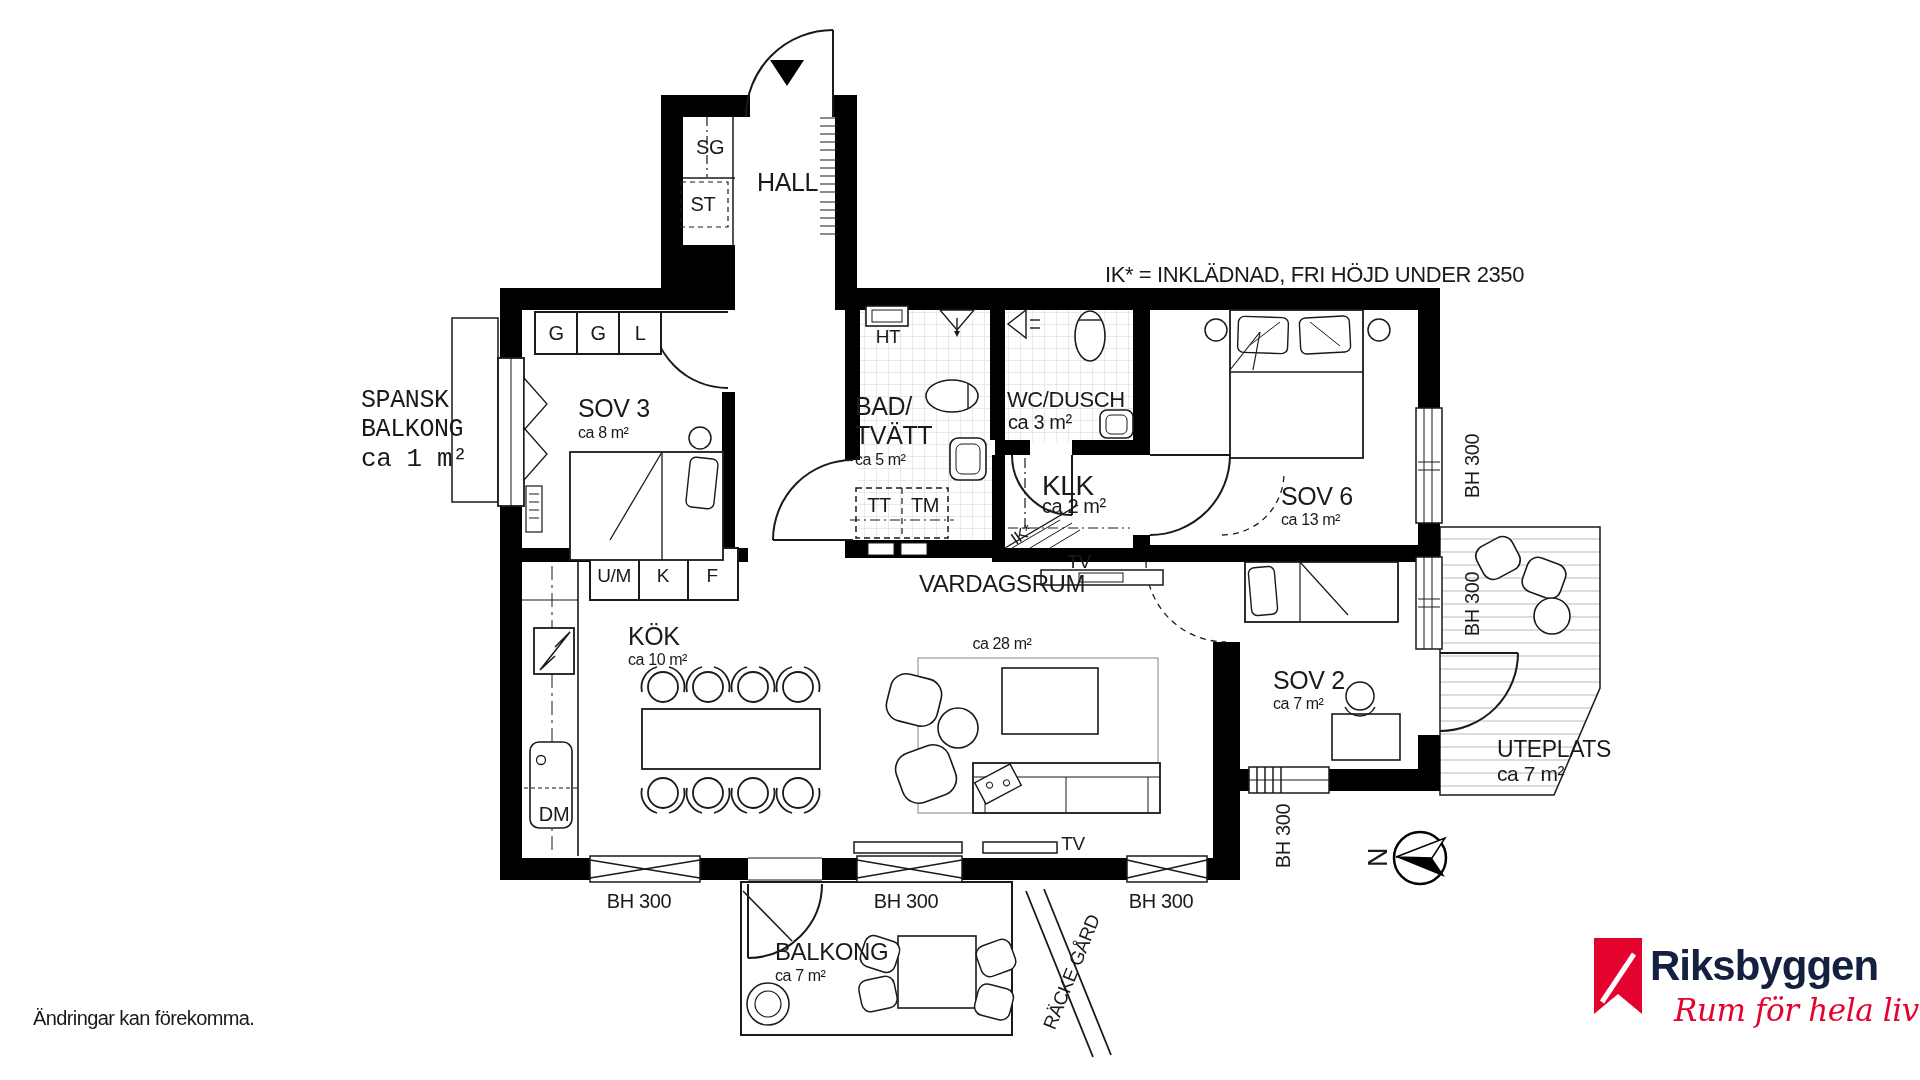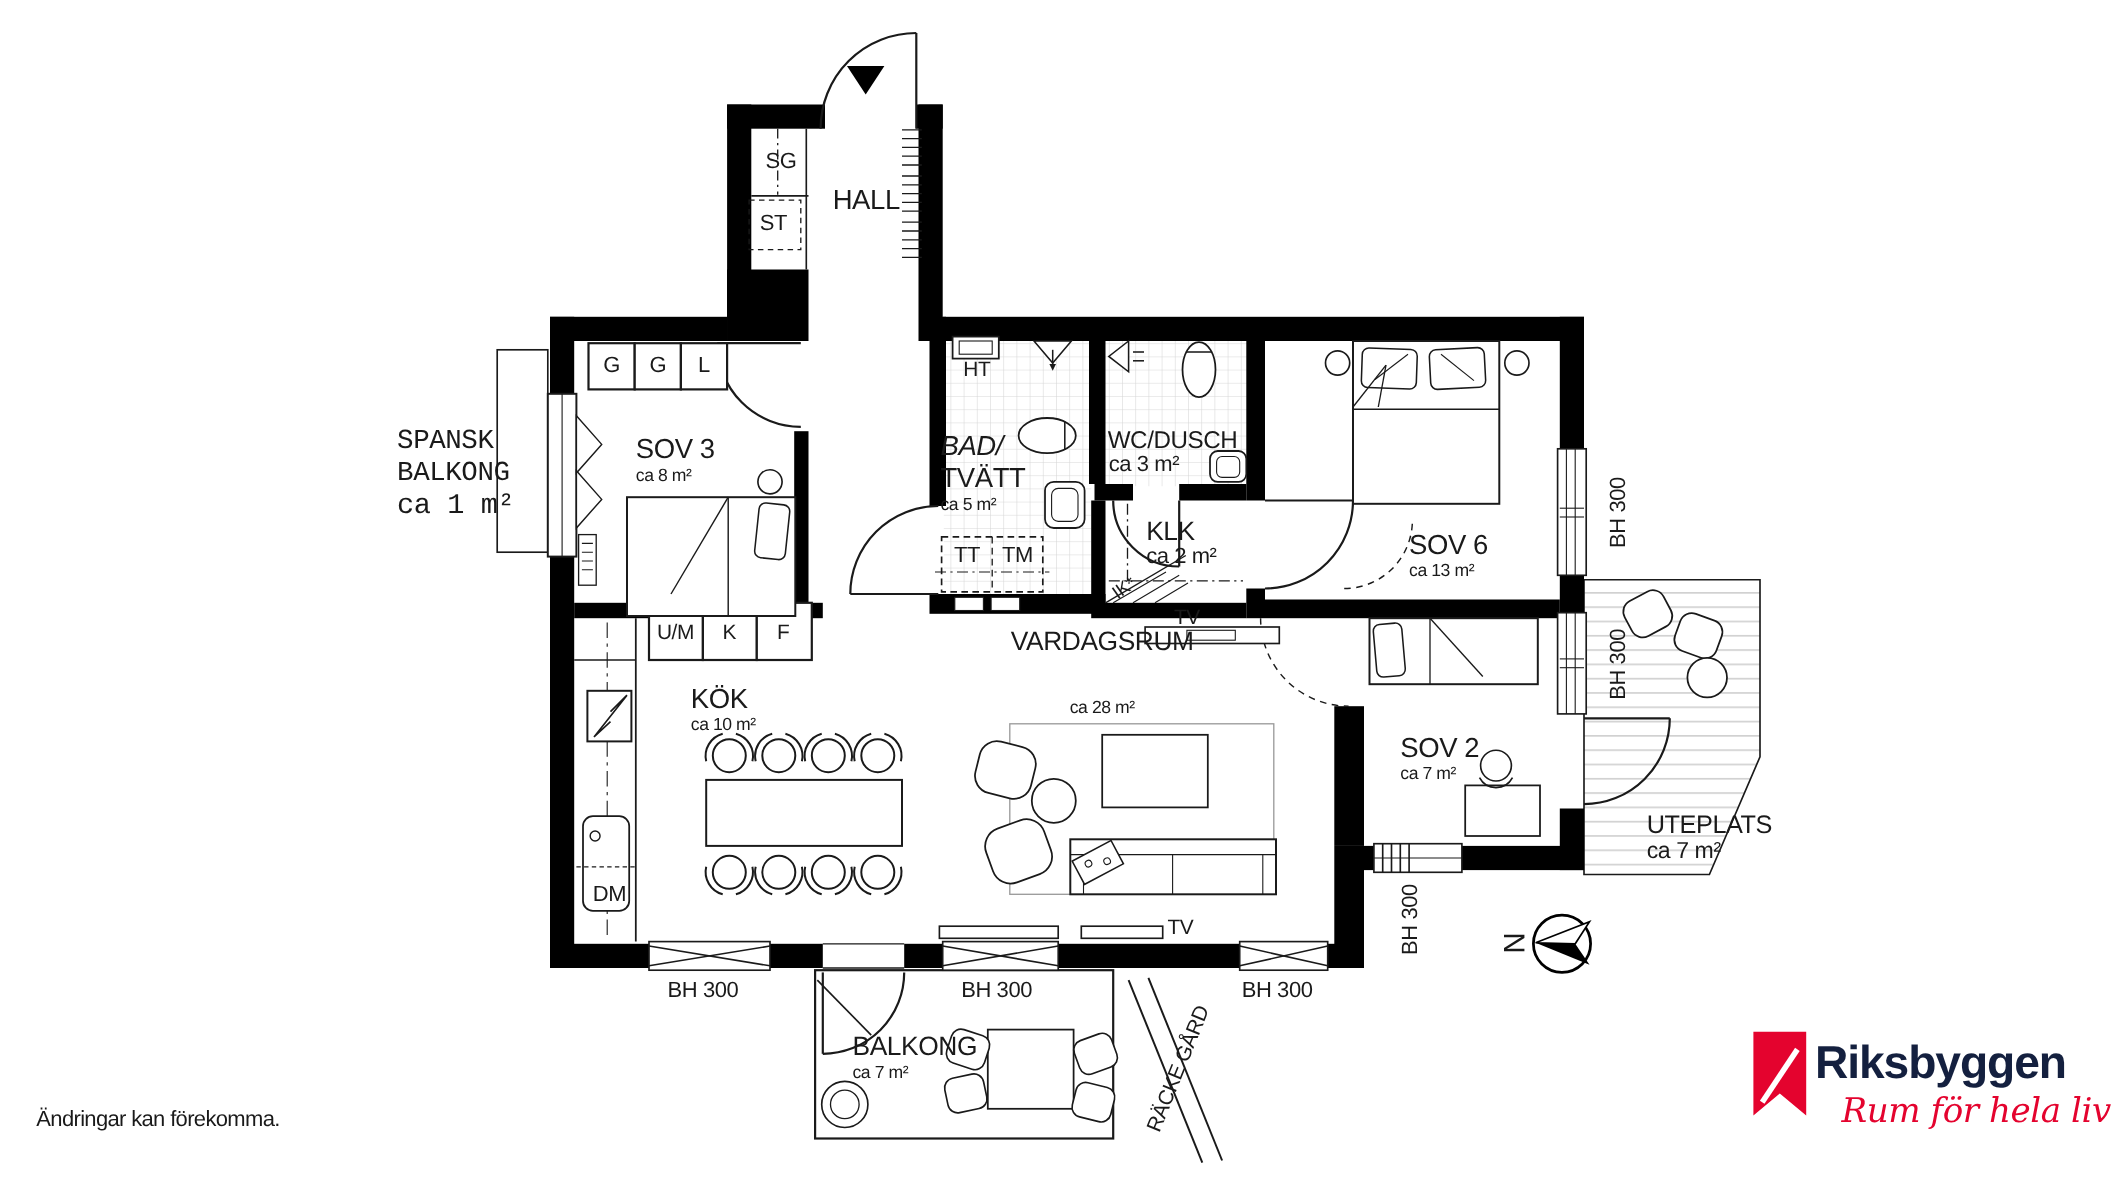--- a/index.html
+++ b/index.html
@@ -345,44 +345,45 @@
   <g>
     <polygon points="1594,938 1642,938 1642,1014 1618,994 1594,1014" fill="#e4032e"></polygon>
     <line x1="1602" y1="1002" x2="1634" y2="954" stroke="#fff" stroke-width="5"></line>
   </g>
 </svg>
 
 <div class="lbl small c" style="left:710px;top:147px;">SG</div>
 <div class="lbl small c" style="left:703px;top:204px;">ST</div>
 <div class="lbl name" style="left:757px;top:168px;">HALL</div>
 
+<div class="lbl" style="left:1105px;top:262px;font-size:22px;">IK* = INKLÄDNAD, FRI HÖJD UNDER 2350</div>
 
 <div class="lbl" style="left:361px;top:386px;font-family:Liberation Mono, monospace;">
   <div class="name">SPANSK</div>
   <div class="name">BALKONG</div>
   <div class="area" style="font-size:26px;">ca 1 m²</div>
 </div>
 
 <div class="lbl name" style="left:578px;top:394px;">SOV 3</div>
 <div class="lbl area" style="left:578px;top:424px;">ca 8 m²</div>
 
 <div class="lbl small c" style="left:556px;top:333px;">G</div>
 <div class="lbl small c" style="left:598px;top:333px;">G</div>
 <div class="lbl small c" style="left:640px;top:333px;">L</div>
 
 <div class="lbl tiny c" style="left:888px;top:337px;">HT</div>
 
-<div class="lbl name" style="left:855px;top:392px;font-style:italic;">BAD/</div>
+<div class="lbl name" style="left:855px;top:392px;">BAD/</div>
 <div class="lbl name" style="left:855px;top:421px;">TVÄTT</div>
 <div class="lbl area" style="left:855px;top:451px;">ca 5 m²</div>
 
 <div class="lbl" style="left:1007px;top:387px;font-size:22px;">WC/DUSCH</div>
 <div class="lbl" style="left:1008px;top:411px;font-size:20px;">ca 3 m²</div>
 
-<div class="lbl" style="left:1042px;top:470px;font-size:24px;">KLK</div>
+<div class="lbl" style="left:1042px;top:470px;font-size:28px;">KLK</div>
 <div class="lbl" style="left:1042px;top:495px;font-size:20px;">ca 2 m²</div>
 
 <div class="lbl c" style="left:1022px;top:535px;font-size:17px;transform:translate(-50%,-50%) rotate(-35deg);">IK*</div>
 
 <div class="lbl name" style="left:1281px;top:482px;">SOV 6</div>
 <div class="lbl area" style="left:1281px;top:511px;">ca 13 m²</div>
 
 <div class="lbl name c" style="left:1002px;top:584px;font-size:24px;">VARDAGSRUM</div>
 <div class="lbl area c" style="left:1002px;top:644px;">ca 28 m²</div>
 

